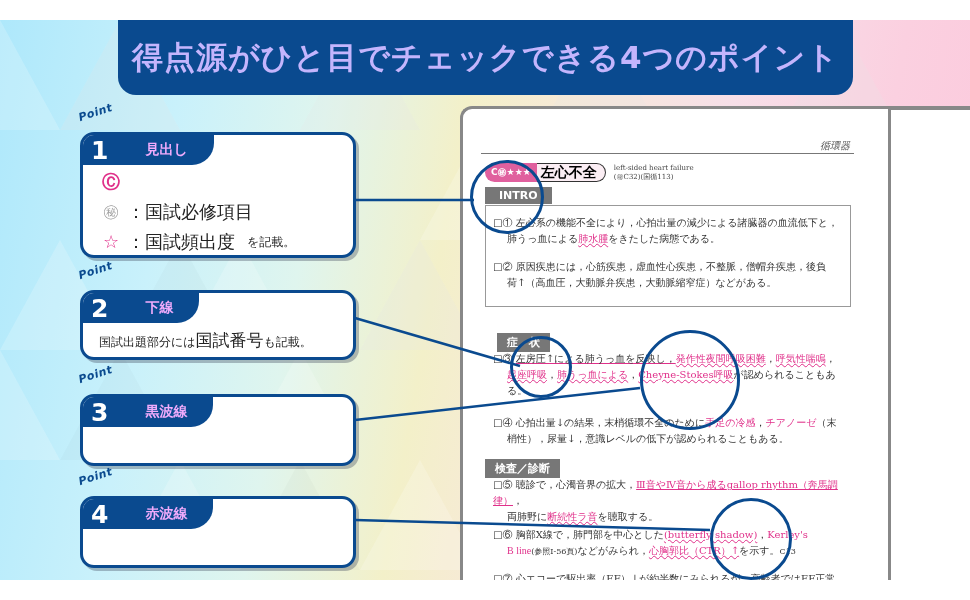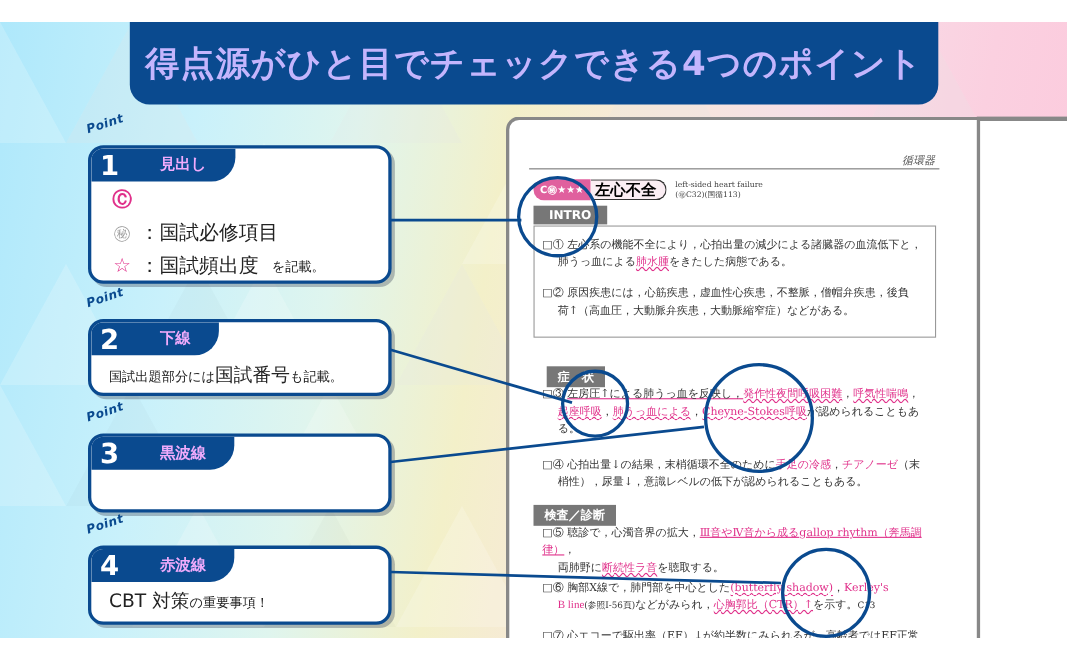--- a/index.html
+++ b/index.html
@@ -140,23 +140,20 @@
     </div>
   </div>
 
   <div class="point" style="top:464px;">
     <div class="point-word">Point</div>
     <div class="card" style="top:12px; height:72px;">
       <div class="card-head">
         <span class="card-num">4</span>
         <span class="card-title">赤波線</span>
       </div>
-      <div class="card-body" style="padding-top:6px; white-space:nowrap;">
-        <span class="big">CBT 対策</span><span class="small">の重要事項！</span>
-      </div>
     </div>
   </div>
 </div>
 
 <div class="title-banner">
   <span>得点源がひと目でチェックできる4つのポイント</span>
 </div>
 
 <div class="page">
   <div class="running-head">循環器</div>

